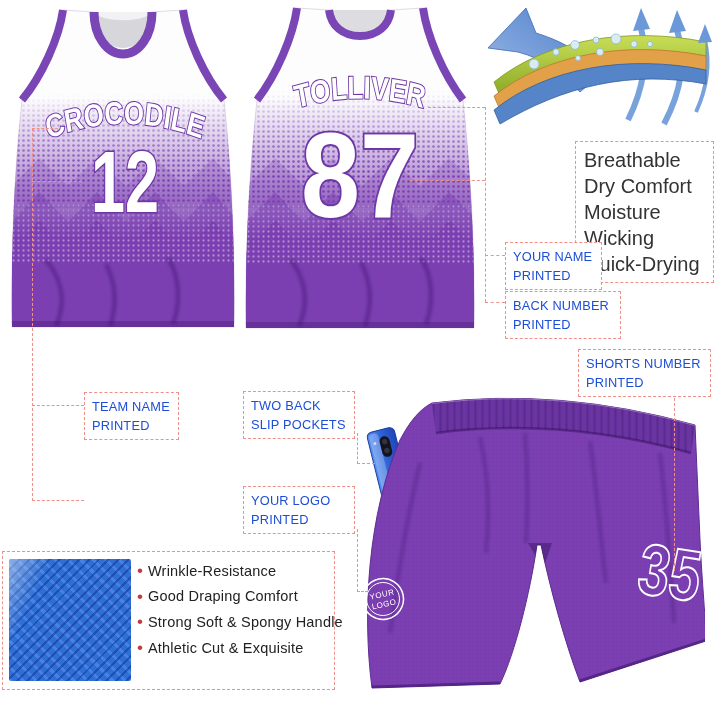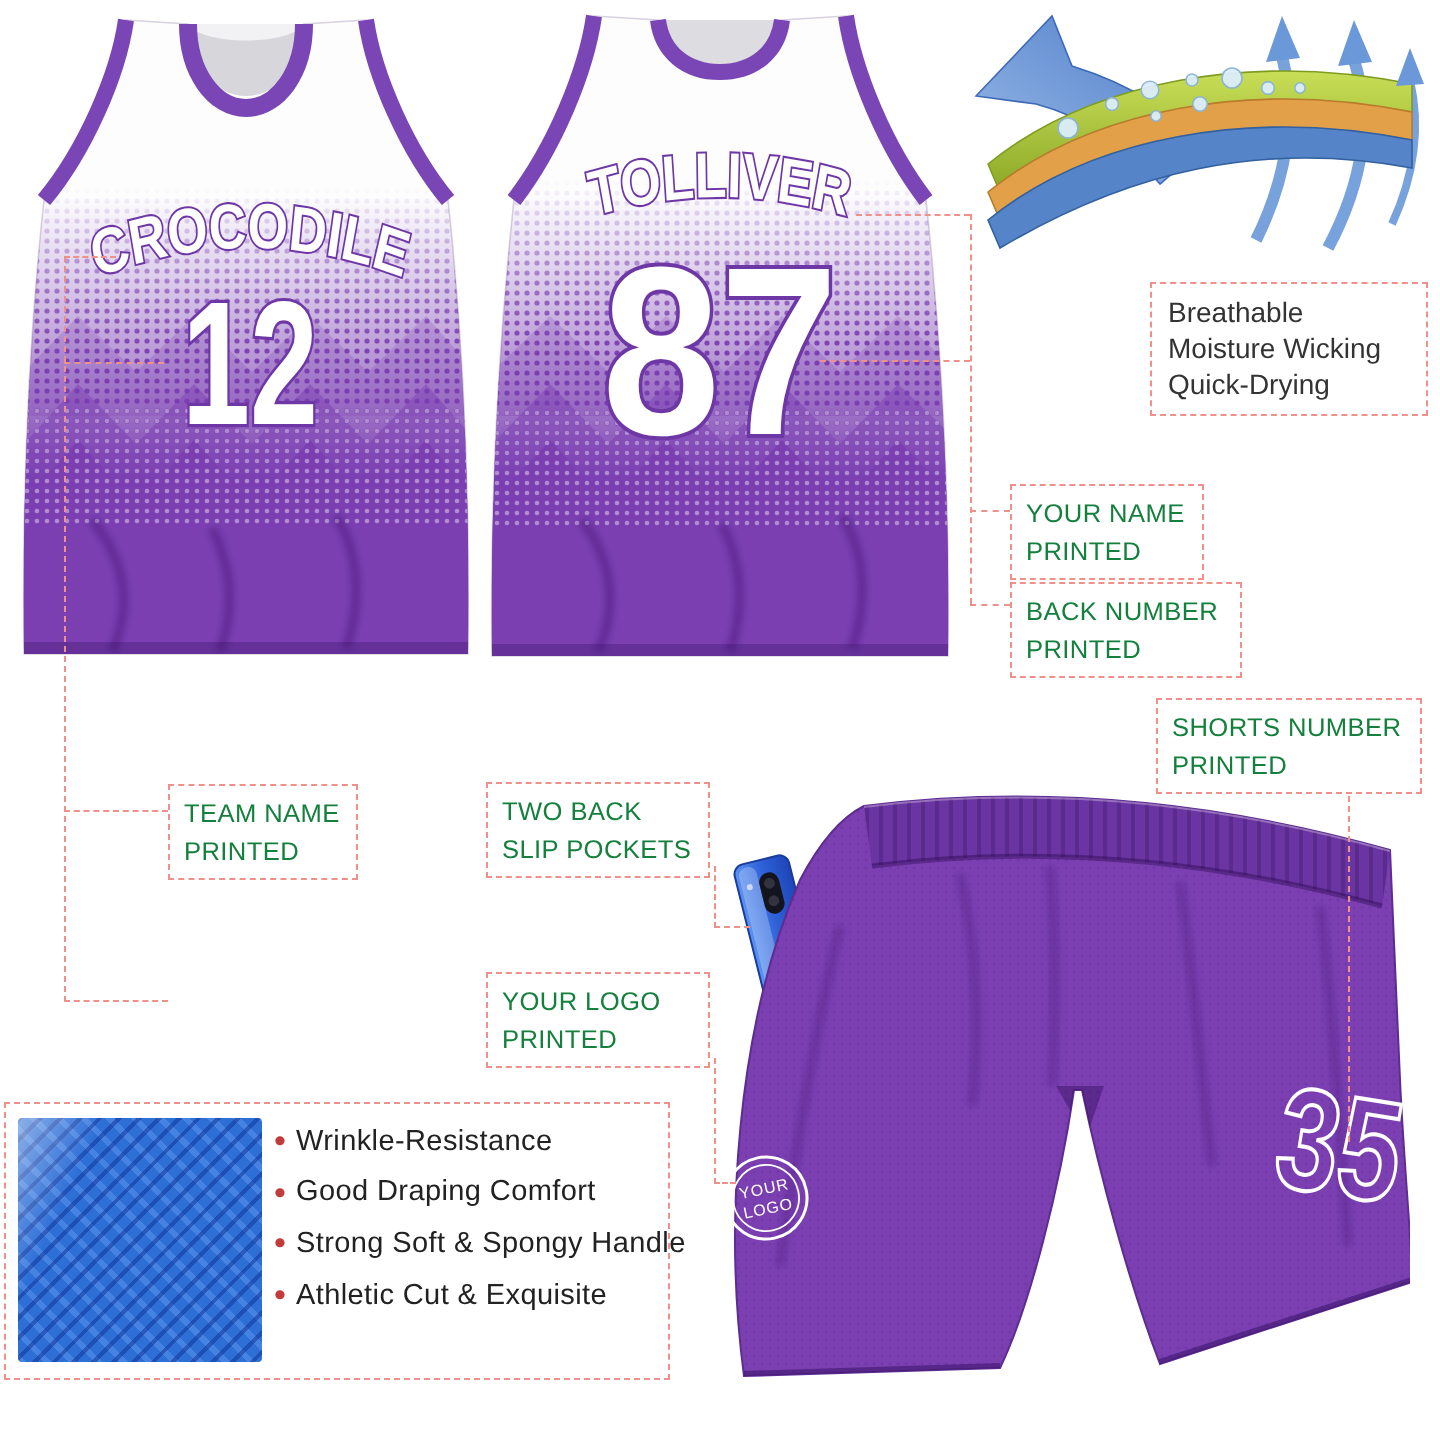--- a/index.html
+++ b/index.html
@@ -1,23 +1,23 @@
 <!DOCTYPE html>
 <html><head>
 <meta charset="utf-8">
 <style>
   html,body{margin:0;padding:0;background:#fff;}
   .stage{position:relative;width:720px;height:720px;background:#ffffff;overflow:hidden;
          font-family:"Liberation Sans",sans-serif;}
   .abs{position:absolute;}
   svg text{font-family:"Liberation Sans","DejaVu Sans",sans-serif;}
   .callout{position:absolute;z-index:6;background:#fff;border:1px dashed #f0908a;
-           color:#15803d;font-size:12.8px;line-height:1.5;padding:4px 7px;letter-spacing:.2px;}
+           color:#1d4ed8;font-size:12.8px;line-height:1.5;padding:4px 7px;letter-spacing:.2px;}
   .breath-box{position:absolute;left:575px;top:141px;width:121px;z-index:6;background:#fff;
-              border:1px dashed #f0908a;color:#333;font-size:14px;line-height:1.3;padding:5px 8px;}
+              border:1px dashed #f0908a;color:#333;font-size:20px;line-height:1.3;padding:5px 8px;}
   .conn{position:absolute;z-index:5;}
   .conn.h{border-top:1px dashed #f0908a;height:0;}
   .conn.v{border-left:1px dashed #f0908a;width:0;}
   .features{position:absolute;left:2px;top:551px;width:331px;height:137px;
             border:1px dashed #f0908a;background:#fff;z-index:4;}
   .swatch{position:absolute;left:6px;top:7px;width:122px;height:122px;border-radius:2px;
           background-color:#2e6fd6;
           background-image:
             linear-gradient(115deg, rgba(255,255,255,.45) 0%, rgba(255,255,255,0) 24%),
             repeating-linear-gradient(135deg, rgba(10,40,140,.45) 0 2px, rgba(46,111,214,0) 2px 7px),
@@ -177,20 +177,21 @@
     </g>
     <g fill="#6a98d8">
       <path d="M155,31 L163,8 L172,29 Z"></path>
       <path d="M191,33 L199,10 L208,31 Z"></path>
       <path d="M220,43 L227,24 L234,42 Z"></path>
     </g>
   </svg>
 
   <div class="breath-box">
     <div>Breathable</div>
+    <div>Dry Comfort</div>
     <div>Moisture Wicking</div>
     <div>Quick-Drying</div>
   </div>
 
   <svg class="abs" style="left:360px;top:393px" width="345" height="320" viewBox="0 0 345 320">
     <clipPath id="sClip">
       <path d="M72,10 Q200,-6 335,32 L340,147 C342,190 346,230 346,248 L220,289
                C205,250 190,195 181,152 L177,152 C170,200 155,260 140,291 L12,295
                C2,220 8,120 40,47 C50,28 60,16 72,10 Z"></path>
     </clipPath>

